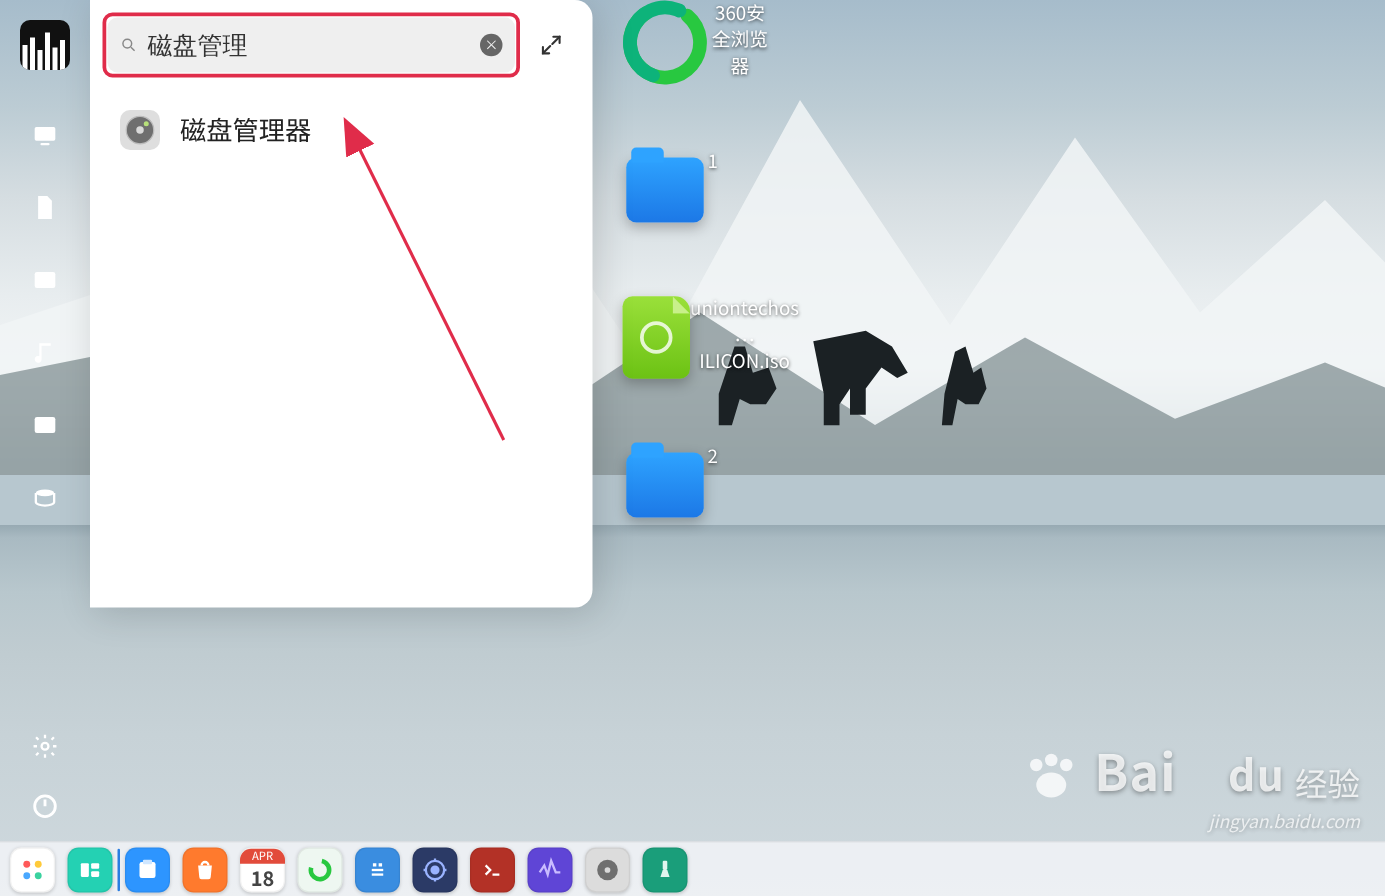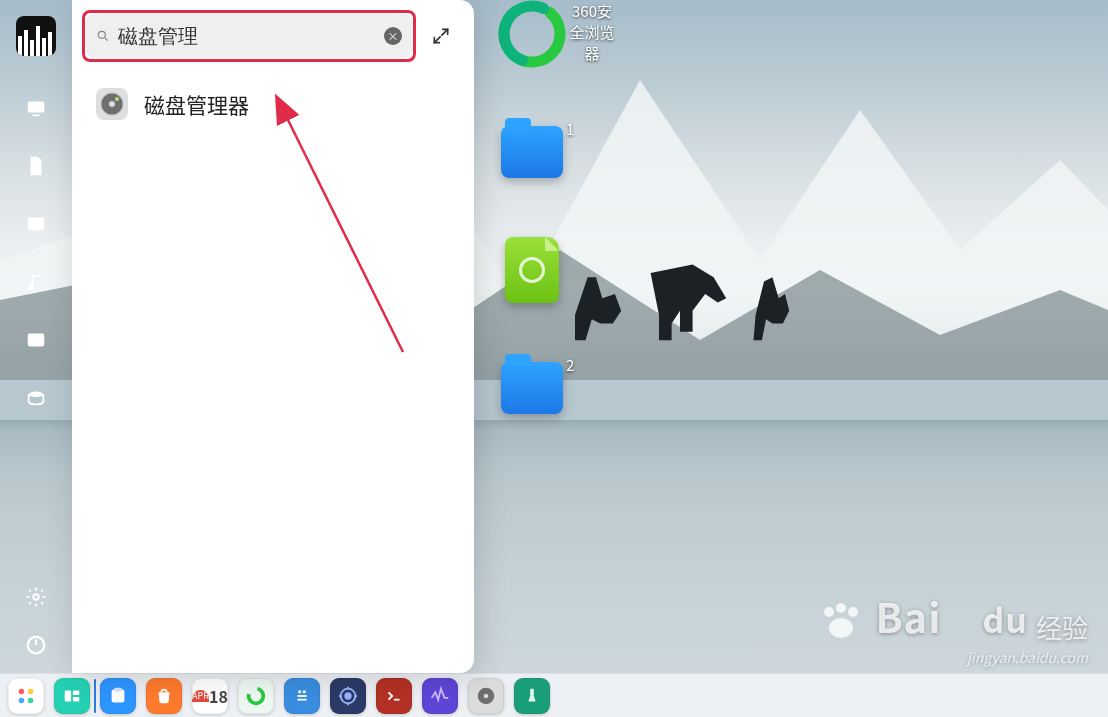--- a/index.html
+++ b/index.html
@@ -36,21 +36,21 @@
   .side-item svg { width: 22px; height: 22px; }
   .avatar {
     width: 40px; height: 40px; border-radius: 8px; background: #111;
     margin-bottom: 32px; overflow: hidden;
     display:flex; align-items:flex-end; justify-content:center;
   }
   .avatar svg { width: 100%; height: 100%; }
 
   
   .launcher {
-    position: absolute; left: 72px; top: 0; width: 402px; height: 673px;
+    position: absolute; left: 72px; top: 0; width: 402px; height: 486px;
     background: #fff; border-radius: 0 14px 14px 0;
     box-shadow: 4px 4px 30px rgba(0,0,0,0.15);
     z-index: 9;
     padding: 8px 14px 0 14px;
   }
 
   .search-row { display:flex; align-items:center; gap:10px; height:56px;}
   .search-field {
     flex: 1 1 auto; height: 44px; background: #efefef; border-radius: 8px;
     display:flex; align-items:center; padding: 0 10px; position:relative;
@@ -105,21 +105,21 @@
     position:absolute; left:0; bottom:0; height:44px; width:100%;
     background: rgba(250,250,252,0.7);
     display:flex; align-items:center; padding: 0 6px; gap:6px; z-index:5;
     border-top: 1px solid rgba(0,0,0,0.06);
   }
   .dock-item { width:40px; height:40px; border-radius:10px; display:flex; align-items:center; justify-content:center; cursor:pointer; position: relative;}
   .dock-item.active::after { content:""; position:absolute; left:-4px; top:3px; bottom:3px; width:2px; background:#2a7de1; border-radius:2px;}
   .dock-item .tile { width:36px; height:36px; border-radius:9px; display:flex; align-items:center; justify-content:center; box-shadow: inset 0 0 0 1px rgba(0,0,0,0.06), 0 1px 3px rgba(0,0,0,0.18); }
   .dock-item svg{width:22px; height:22px;}
 
-  .calendar-tile {flex-direction:row; font-size:9px; color:#444; background:#fff;}
+  .calendar-tile {flex-direction:column; font-size:9px; color:#444; background:#fff;}
   .calendar-tile .month{background:#e24b3b; color:#fff; width:100%; text-align:center; border-radius:9px 9px 0 0; line-height:12px;}
   .calendar-tile .day{font-size:16px; font-weight:700; line-height:22px;}
 
   
   .watermark {
     position:absolute; right:20px; bottom:50px; color:rgba(255,255,255,0.78);
     text-align:right; text-shadow: 0 1px 4px rgba(0,0,0,0.35); pointer-events:none;
   }
   .watermark .row1{display:flex; align-items:flex-end; gap:8px; justify-content:flex-end;}
   .watermark .brand{font-size:40px; font-weight:700; letter-spacing:1px;}
@@ -166,20 +166,22 @@
       </div>
     <div class="di-label">1</div>
   </div>
 
   <div class="desktop-item">
     <div class="di-icon">
         <div class="iso-icon">
           <div class="ring"></div>
         </div>
       </div>
+    <div class="di-label">uniontechos
+…ILICON.iso</div>
   </div>
 
   <div class="desktop-item">
     <div class="di-icon">
         <div class="folder-icon"></div>
       </div>
     <div class="di-label">2</div>
   </div>
 </div>
 

